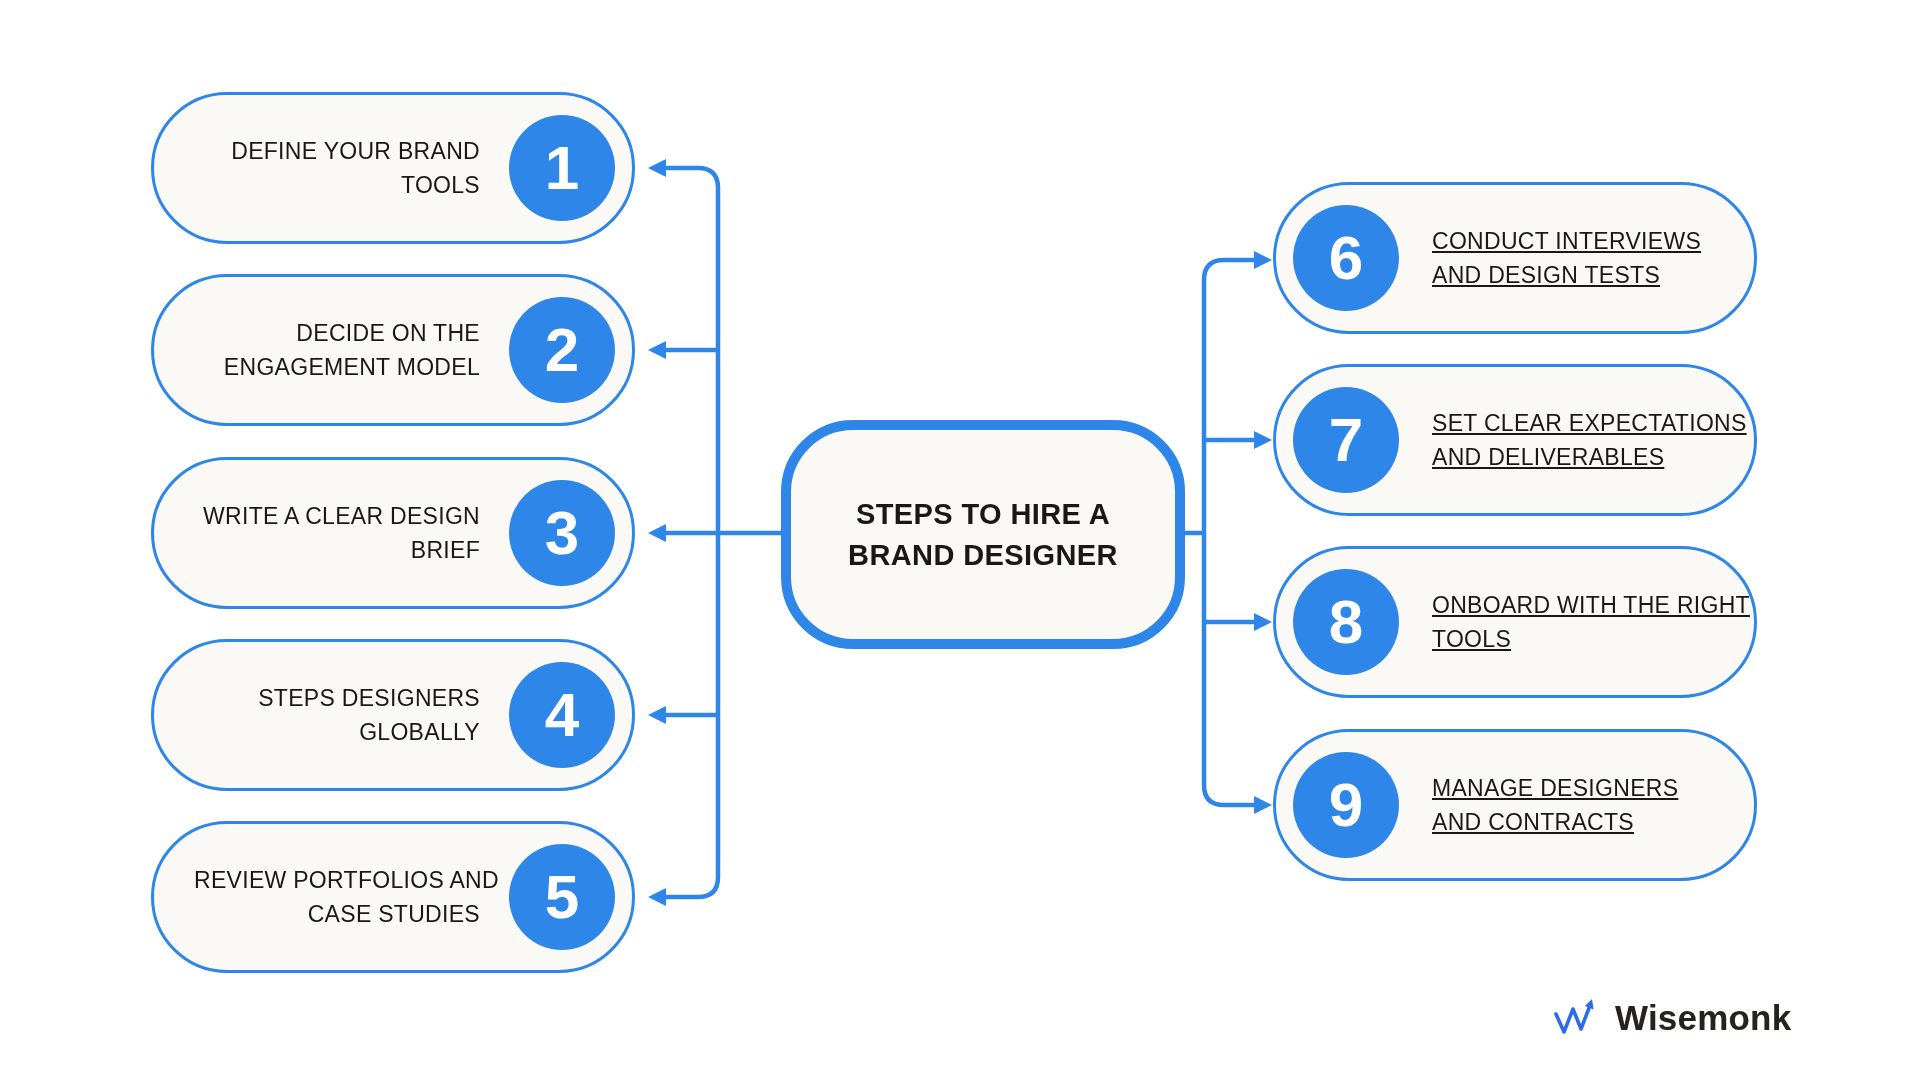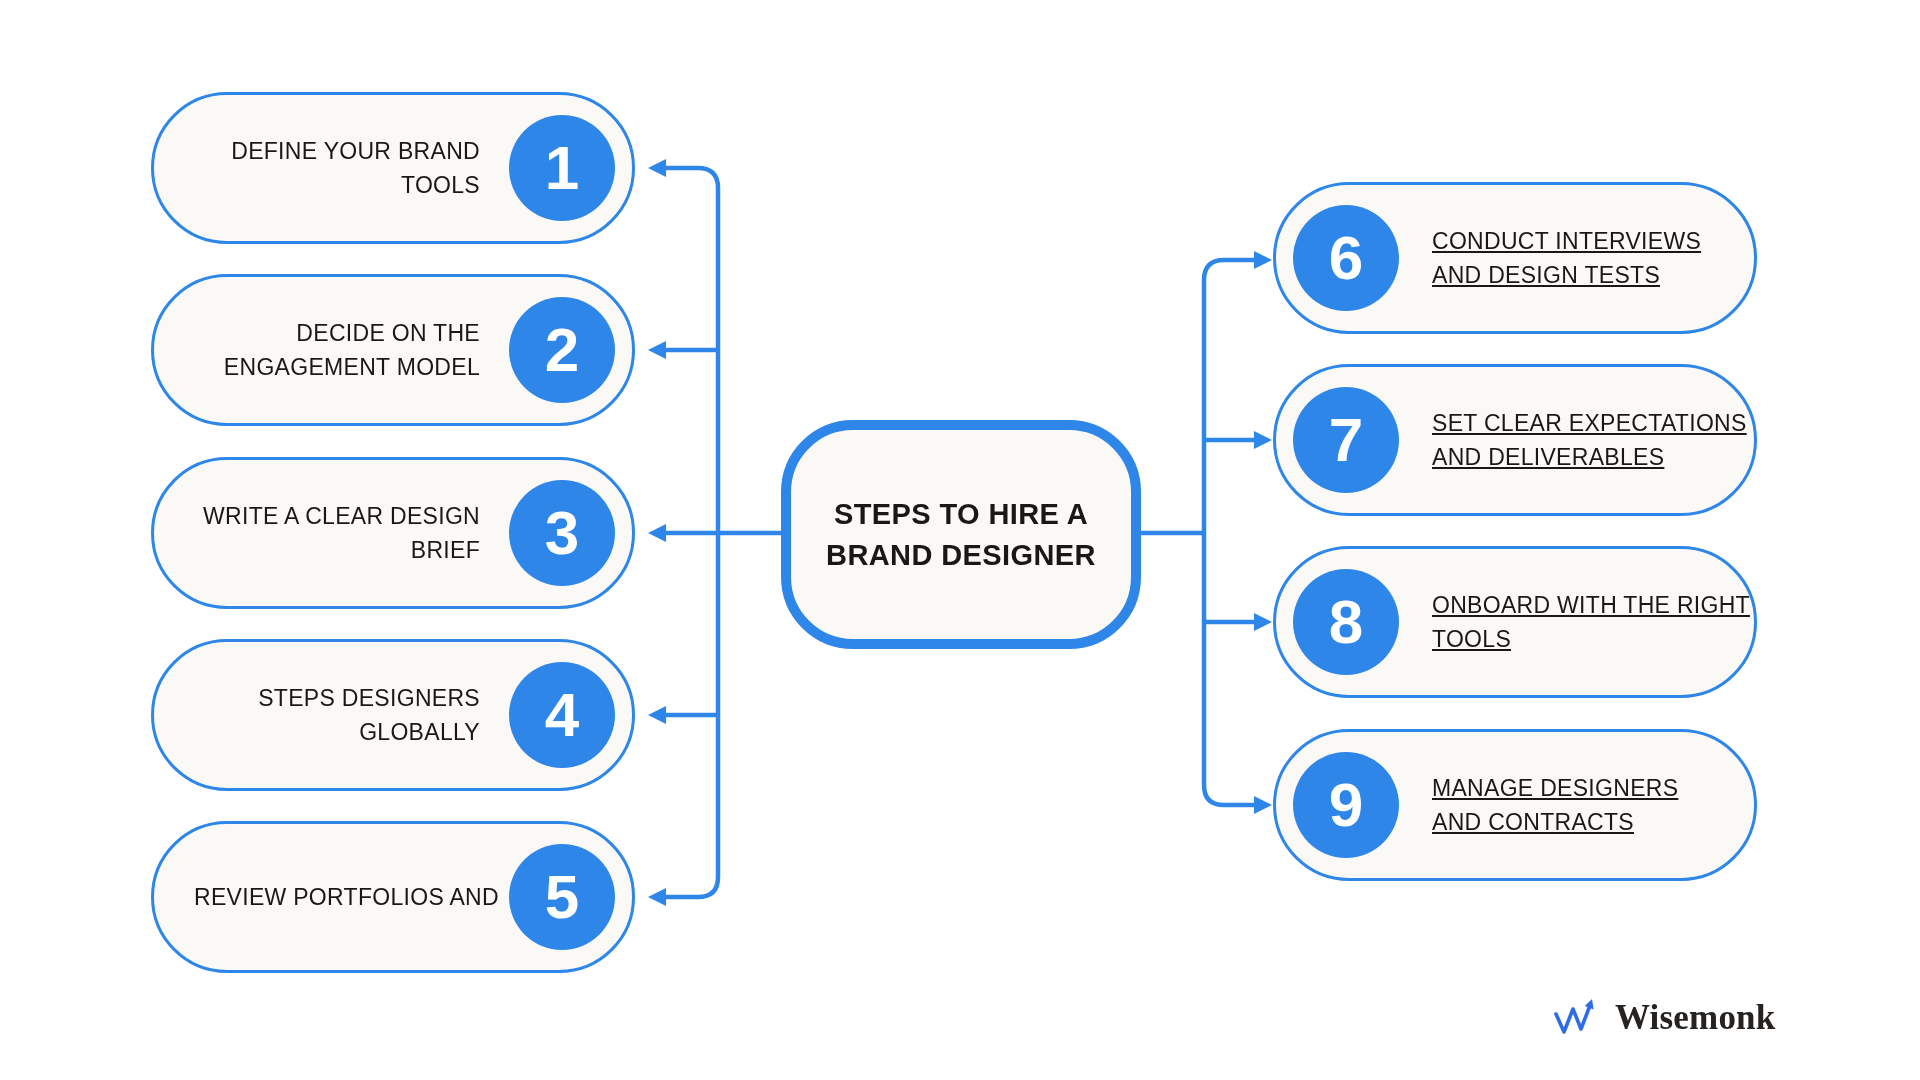--- a/index.html
+++ b/index.html
@@ -67,21 +67,21 @@
     line-height: 34px;
   }
   .pill.left-side .step-label  { left: 40px;  right: 152px; text-align: right; }
   .pill.right-side .step-label { left: 156px; right: 36px;  text-align: left; text-decoration: underline; }
   .step-label .line { display: block; white-space: nowrap; }
 
   
   .center-node {
     position: absolute;
     left: 781px; top: 420px;
-    width: 360px; height: 229px;
+    width: 404px; height: 229px;
     background: var(--pill-fill, #FAF9F6);
     border: 10px solid var(--accent, #2E86E8);
     border-radius: 72px;
     z-index: 2;
     display: flex;
     flex-direction: column;
     align-items: center;
     justify-content: center;
     text-align: center;
     color: var(--text, #1A1714);
@@ -95,21 +95,21 @@
   
   .logo {
     position: absolute;
     left: 1553px; top: 996px;
     display: flex;
     align-items: center;
     gap: 16px;
     z-index: 2;
   }
   .logo-word {
-    font-family: Liberation Serif, serif;
+    font-family: Liberation Sans, sans-serif;
     font-weight: bold;
     font-size: 35px;
     color: #26221F;
     letter-spacing: 0.2px;
   }
 </style>
 </head>
 <body>
 
 <svg class="connector-layer" viewBox="0 0 1920 1080" xmlns="http://www.w3.org/2000/svg">
@@ -163,20 +163,21 @@
 <div class="pill left-side" style="top:639px">
   <div class="step-label">
     <span class="line">STEPS DESIGNERS</span>
     <span class="line">GLOBALLY</span>
   </div>
   <div class="badge">4</div>
 </div>
 <div class="pill left-side" style="top:821px">
   <div class="step-label">
     <span class="line">REVIEW PORTFOLIOS AND</span>
+    <span class="line">CASE STUDIES</span>
   </div>
   <div class="badge">5</div>
 </div>
 
 <div class="center-node">
   <span class="line">STEPS TO HIRE A</span>
   <span class="line">BRAND DESIGNER</span>
 </div>
 
 <div class="pill right-side" style="top:182px">

